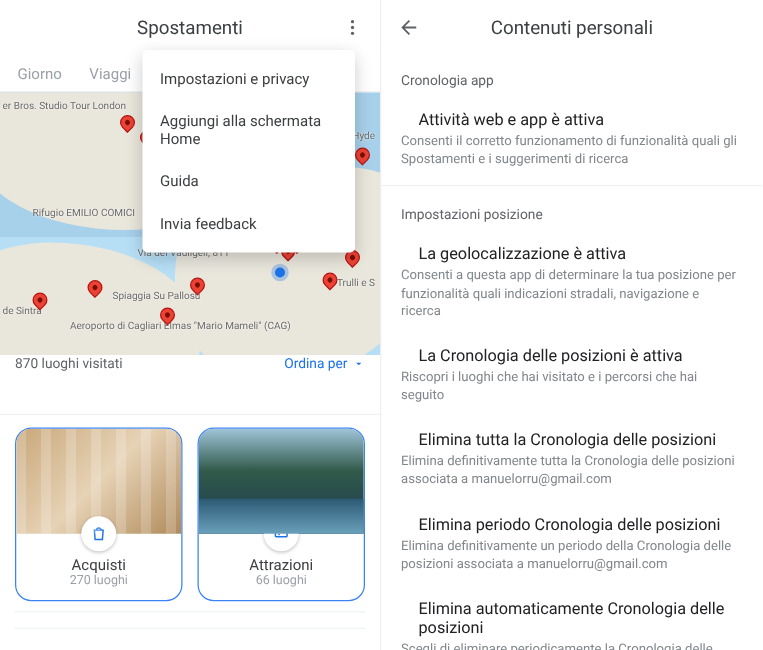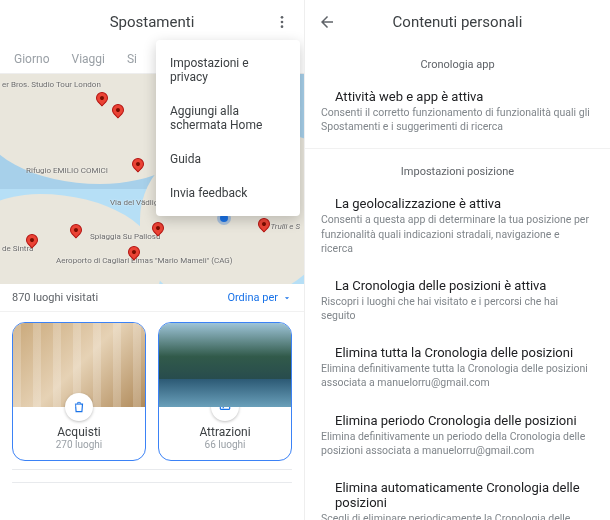--- a/index.html
+++ b/index.html
@@ -63,31 +63,31 @@
     position: absolute; width: 8px; height: 8px; background: #1a73e8; border-radius: 50%;
     box-shadow: 0 0 0 3px rgba(26,115,232,0.3);
   }
   .map-label {
     position: absolute; font-size: 8px; color: #6b6b6b; white-space: nowrap;
     text-shadow: 0 0 2px #fff;
   }
 
   
   .menu {
-    position: absolute; right: 4px; top: 40px; width: 144px;
+    position: absolute; right: 20px; top: 40px; width: 170px;
     background: #fff; border-radius: 4px; box-shadow: 0 4px 14px rgba(0,0,0,0.2);
     z-index: 20; padding: 6px 0;
   }
   .menu-item {
     padding: 10px 14px; font-size: 12px; color: #3c4043; cursor: pointer;
   }
 
   
   .summary {
-    height: 28px; display: flex; align-items: center; justify-content: space-between;
+    height: 48px; display: flex; align-items: flex-start; justify-content: space-between;
     padding: 0 12px; font-size: 11px; border-bottom: 1px solid #f1f1f1;
   }
   .summary .visited { color: #5f6368; }
   .summary .sort { color: #1a73e8; display: flex; align-items: center; gap: 4px; cursor: pointer; }
 
   
   .cards { display: flex; gap: 12px; padding: 10px 12px 0; }
   .card {
     flex: 1; border-radius: 13px; overflow: hidden; border: 1px solid #3b82f6;
     display: flex; flex-direction: column; cursor: pointer; background:#fff;
@@ -112,21 +112,21 @@
     flex: 1; height: 40px; border-radius: 12px 12px 0 0; overflow: hidden;
     border: 1px solid #e8eaed; border-bottom: none;
   }
   .card2.a { background: linear-gradient(90deg,#d52b1e 0%, #fff 30%, #d52b1e 60%, #fff 100%); position:relative; }
   .card2.a::after { content:""; position:absolute; left:16px; top:10px; font-size:10px; color:#d52b1e; }
   .card2.b { background: linear-gradient(135deg,#0b2a4a 0%, #2a5a8a 60%, #9ec4e6 100%); }
 
   
   .rp { height: calc(520px - 44px); overflow-y: auto; }
   .section-label {
-    padding: 14px 16px 8px; font-size: 11px; color: #5f6368; text-align: center;
+    padding: 14px 16px 8px; font-size: 11px; color: #5f6368;
   }
   .item {
     padding: 10px 16px 12px; cursor: default;
   }
   .item-title { font-size: 13px; color: #202124; margin-bottom: 2px; margin-left: 14px; }
   .item-sub { font-size: 10.5px; color: #80868b; line-height: 1.35; }
   .divider { height: 1px; background: #f1f1f1; margin: 2px 0; }
 
   
   svg { display: block; }
@@ -155,21 +155,21 @@
   <div class="map">
     <div class="land a"></div>
     <div class="land b"></div>
     <div class="land c"></div>
 
     <span class="map-label" style="left:2px; top:6px;">er Bros. Studio Tour London</span>
     <span class="map-label" style="right:4px; top:30px;">Hyde</span>
     <span class="map-label" style="left:26px; top:92px;">Rifugio EMILIO COMICI</span>
     <span class="map-label" style="left:110px; top:124px;text-align:center;">Via del Vädligell, 811</span>
     <span class="map-label" style="left:90px; top:158px;">Spiaggia Su Pallosu</span>
-    <span class="map-label" style="right:4px; top:148px;font-style:italic;">Trulli e S</span>
+    <span class="map-label" style="right:4px; top:148px;">Trulli e S</span>
     <span class="map-label" style="left:56px; top:182px;">Aeroporto di Cagliari Elmas "Mario Mameli" (CAG)</span>
     <span class="map-label" style="left:2px; top:170px;">de Sintra</span>
 
     <div class="pin" style="left:96px; top:18px;"></div>
     <div class="pin" style="left:112px; top:30px;"></div>
     <div class="pin" style="left:284px; top:44px;"></div>
     <div class="pin" style="left:132px; top:84px;"></div>
     <div class="pin" style="left:26px; top:160px;"></div>
     <div class="pin" style="left:70px; top:150px;"></div>
     <div class="pin" style="left:128px; top:172px;"></div>

